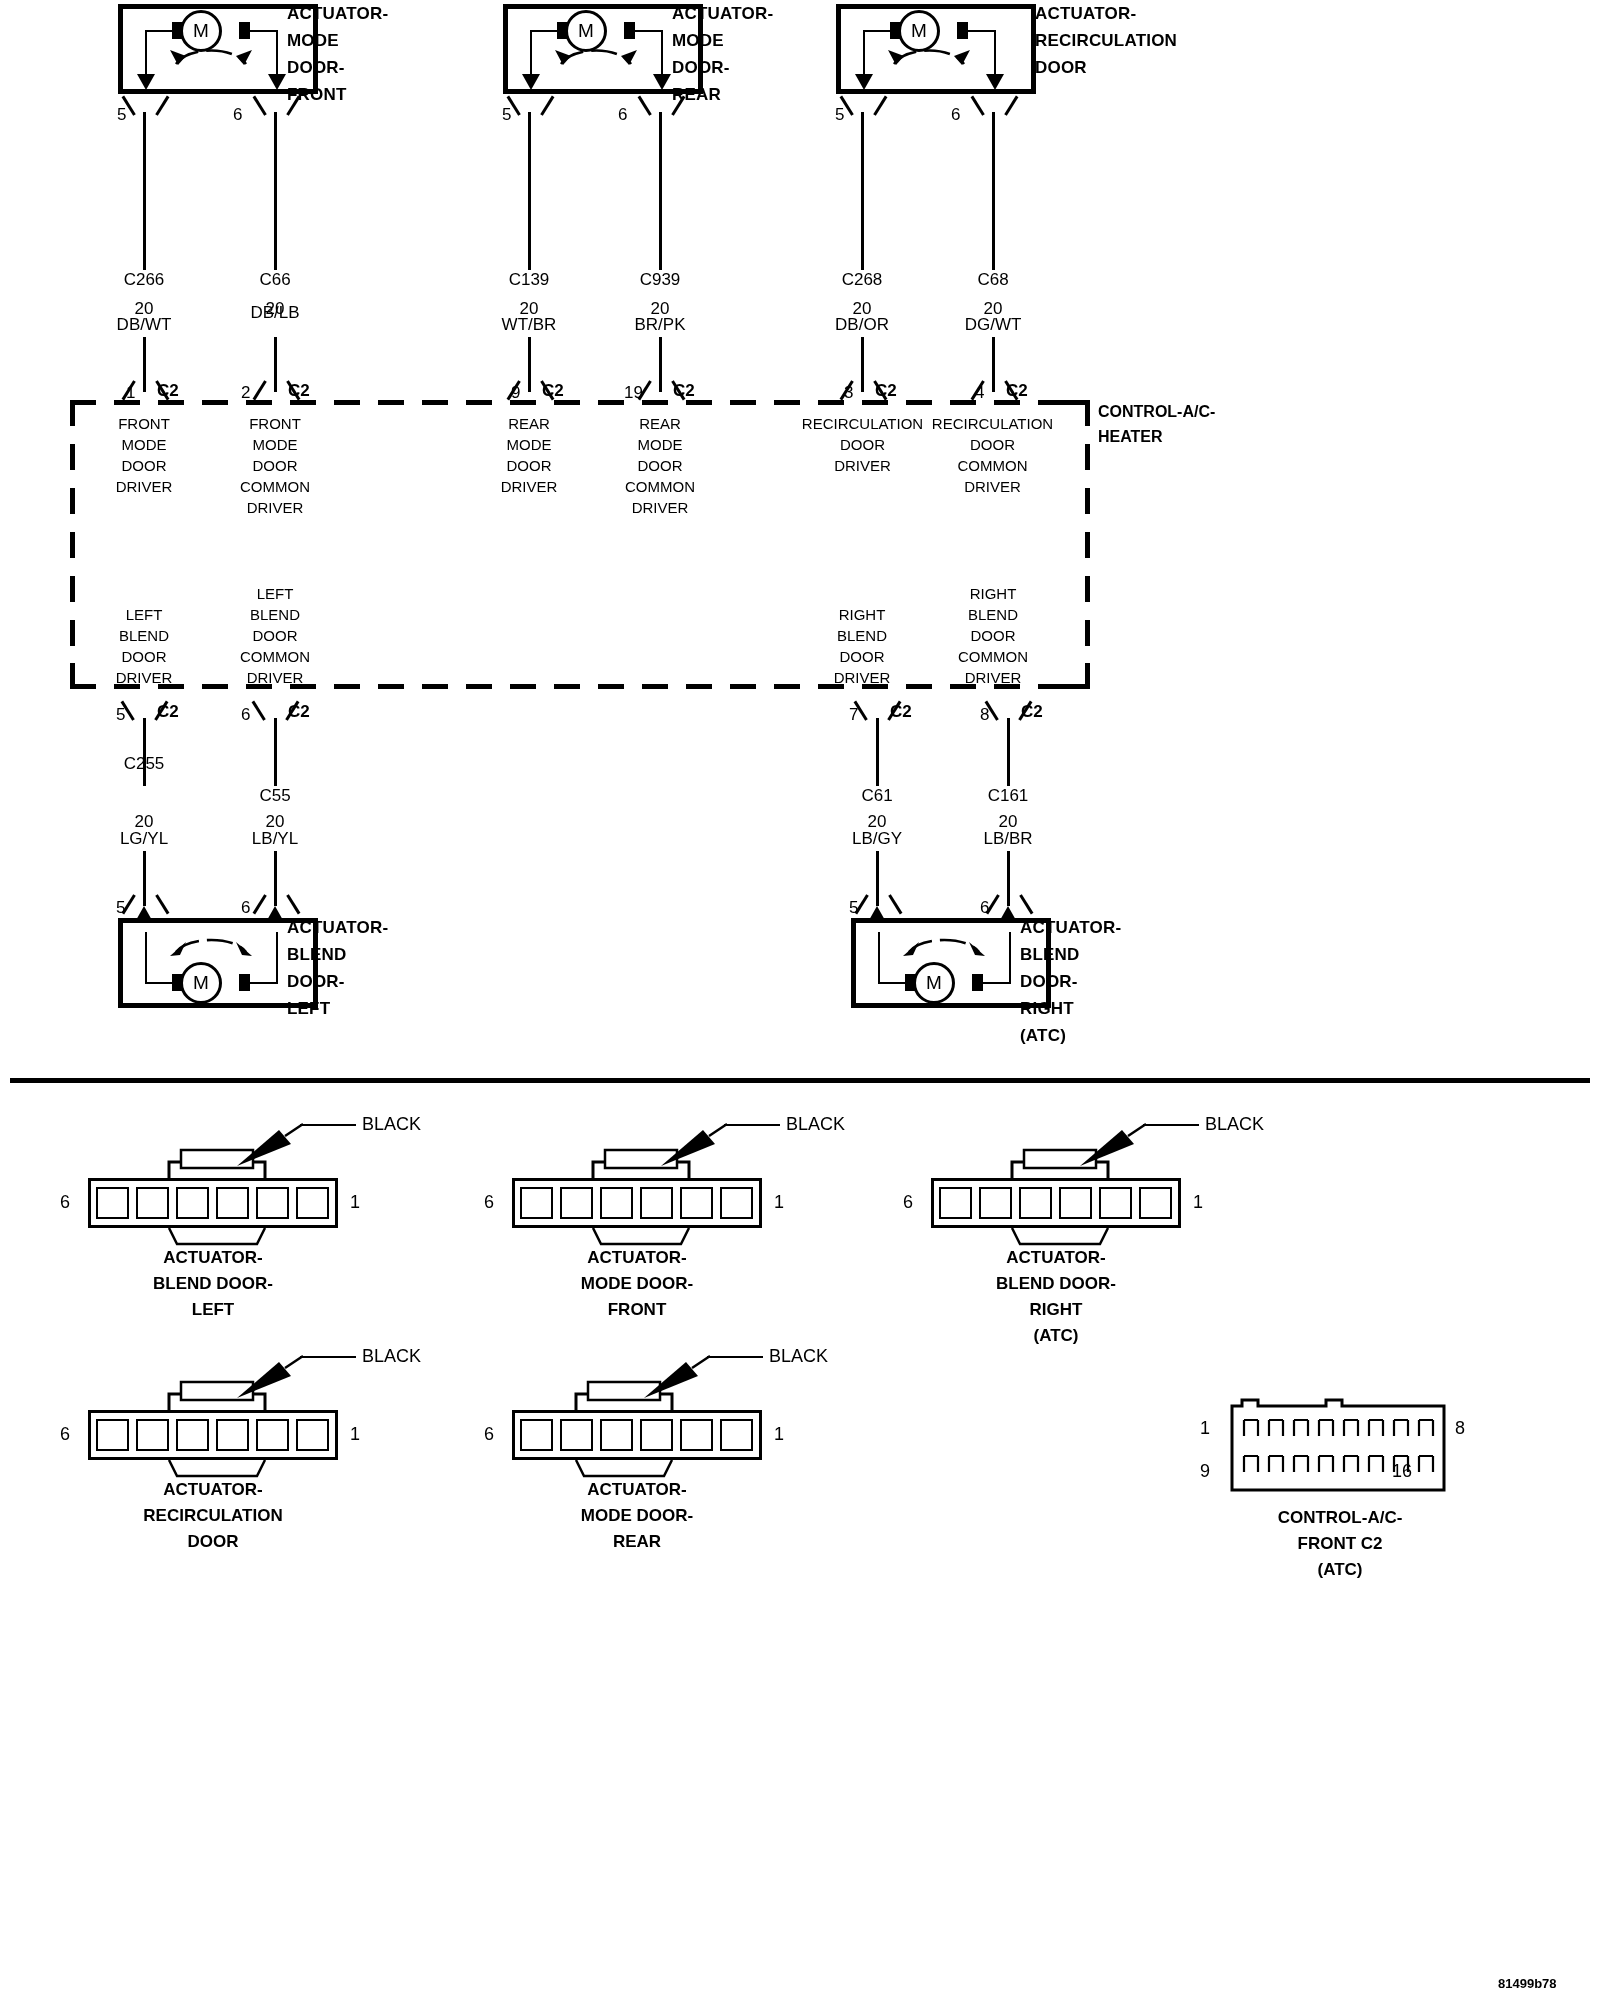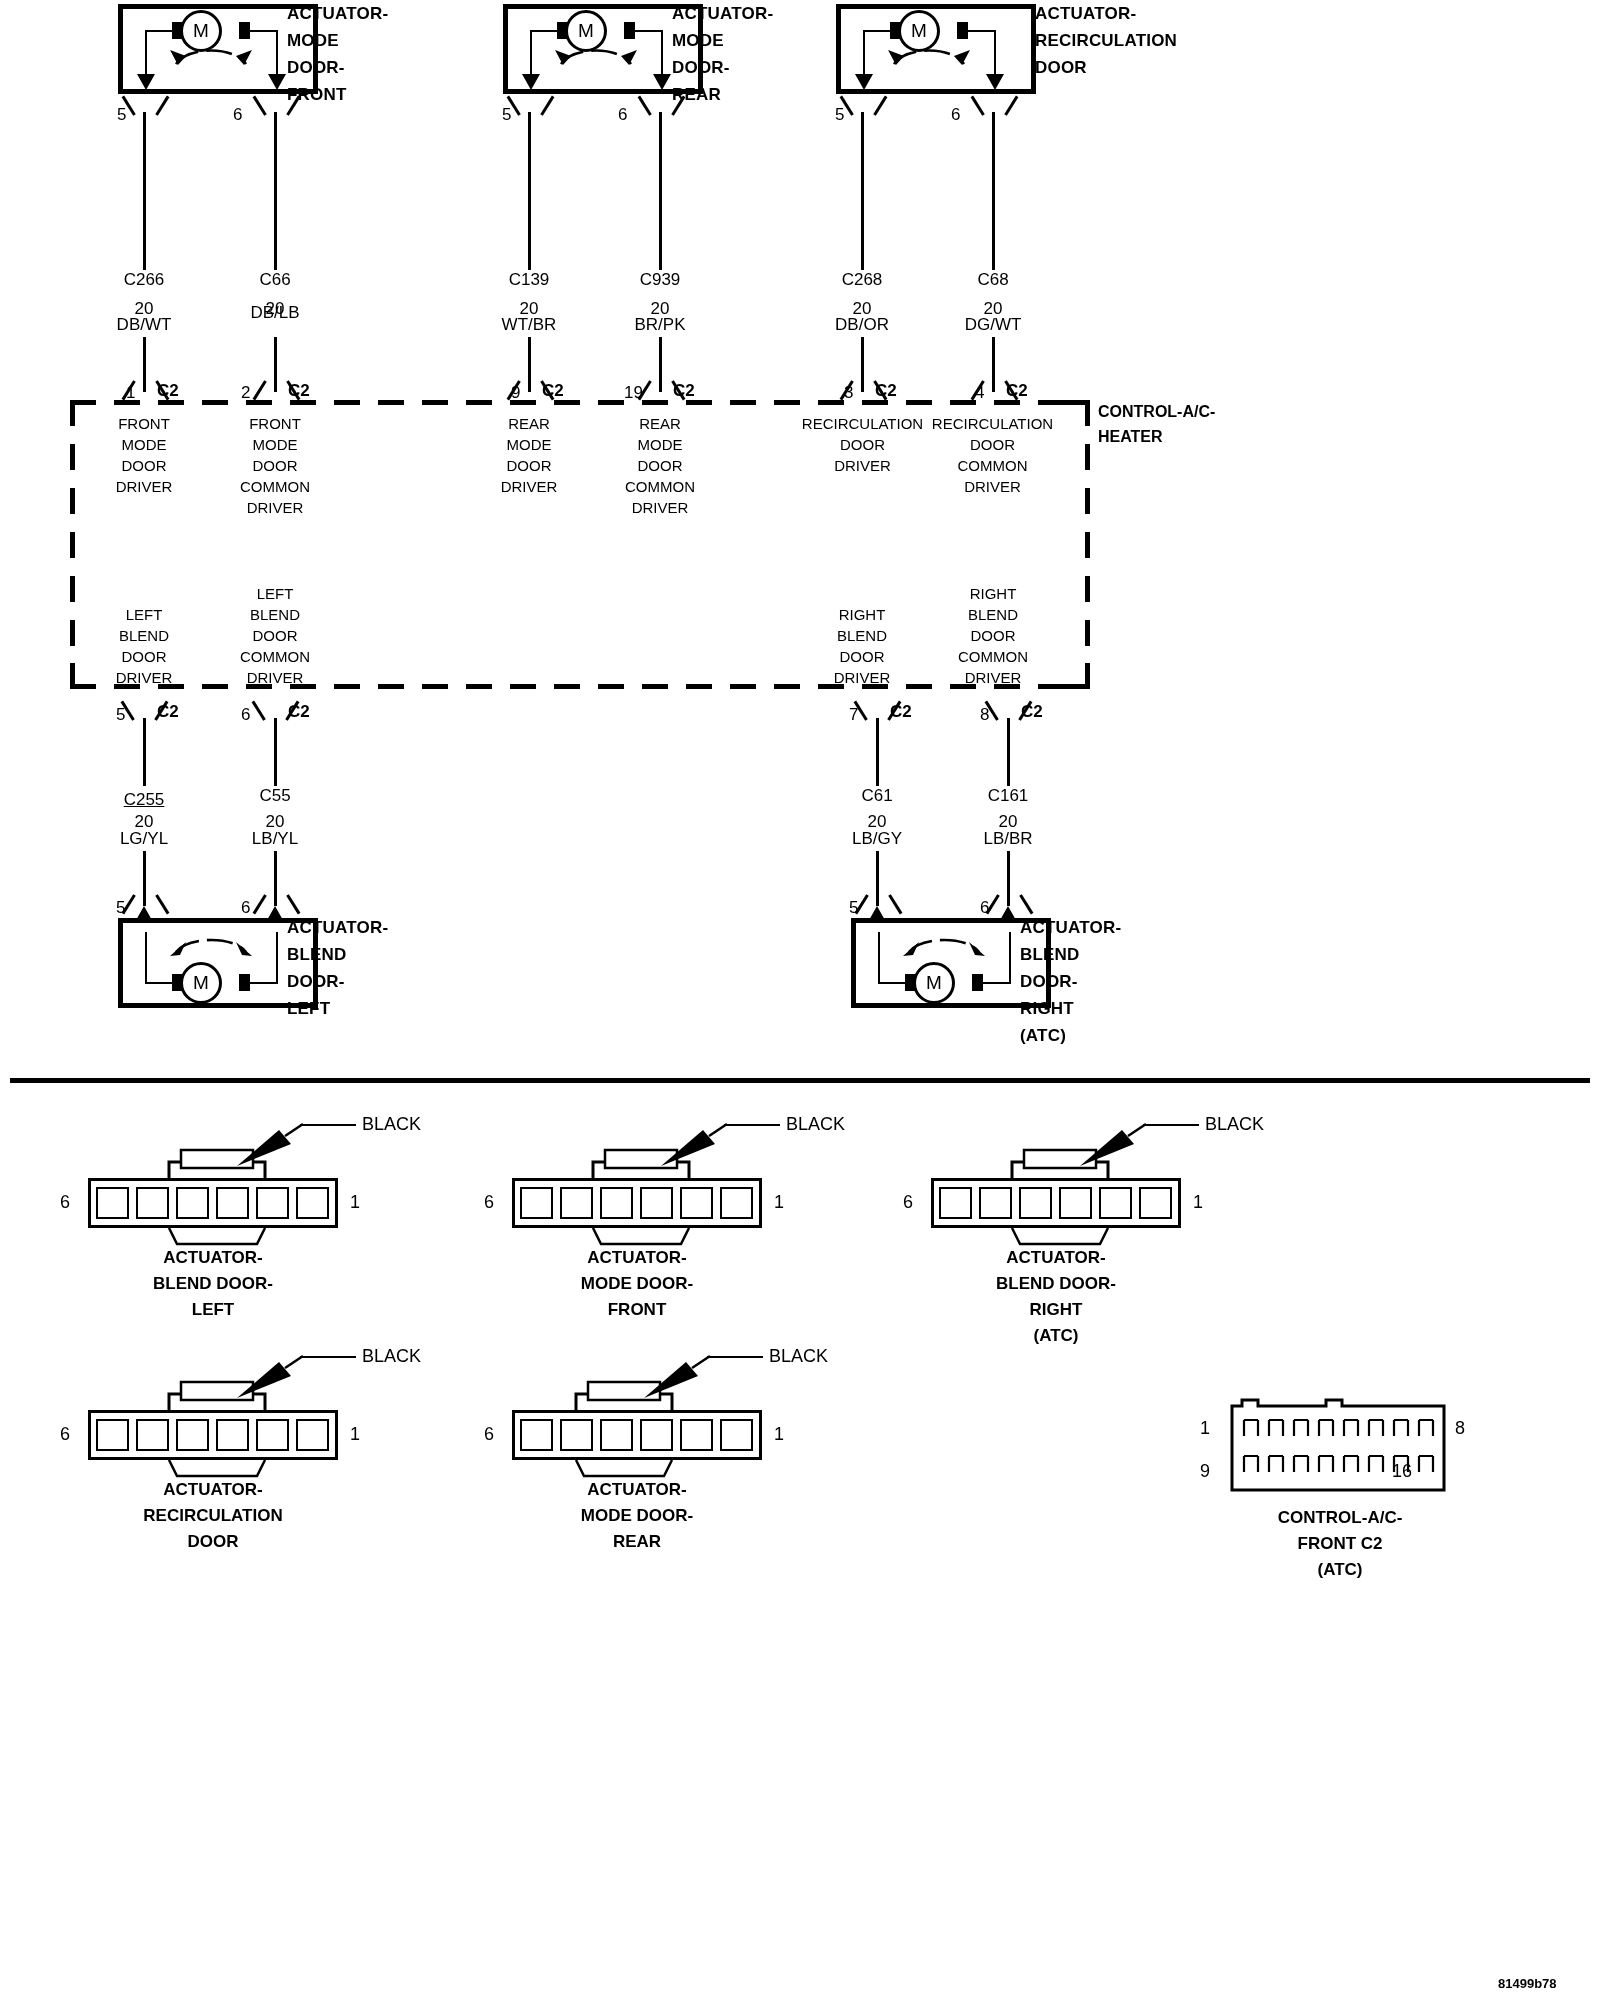--- a/index.html
+++ b/index.html
@@ -320,21 +320,21 @@
     <div>BLEND</div>
     <div>DOOR</div>
     <div>COMMON</div>
     <div>DRIVER</div>
   </div>
 
   <div class="ysym" style="left:128px;top:698px;"></div>
   <div class="pin-num" style="left:116px;top:705px;">5</div>
   <div class="c2tag" style="left:157px;top:702px;">C2</div>
   <div class="vwire" style="left:143px;top:718px;height:68px;"></div>
-  <div class="wtext" style="left:94px;top:790px;width:100px;text-decoration:underline;">C255</div>
+  <div class="wtext" style="left:94px;top:754px;width:100px;">C255</div>
   <div class="wtext" style="left:94px;top:812px;width:100px;">20</div>
   <div class="wtext" style="left:94px;top:829px;width:100px;">LG/YL</div>
   <div class="vwire" style="left:143px;top:851px;height:55px;"></div>
   <div class="ysym" style="left:128px;top:895px;transform:rotate(180deg);"></div>
   <div class="pin-num" style="left:116px;top:898px;">5</div>
   <div class="arrow-up" style="left:135px;top:906px;"></div>
 
   <div class="ysym" style="left:259px;top:698px;"></div>
   <div class="pin-num" style="left:241px;top:705px;">6</div>
   <div class="c2tag" style="left:288px;top:702px;">C2</div>

